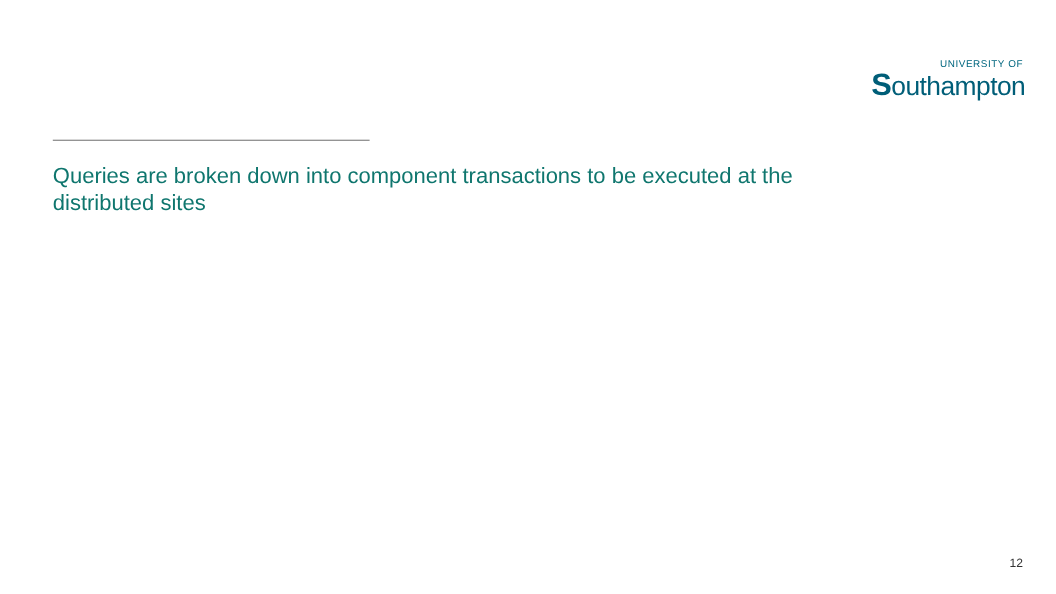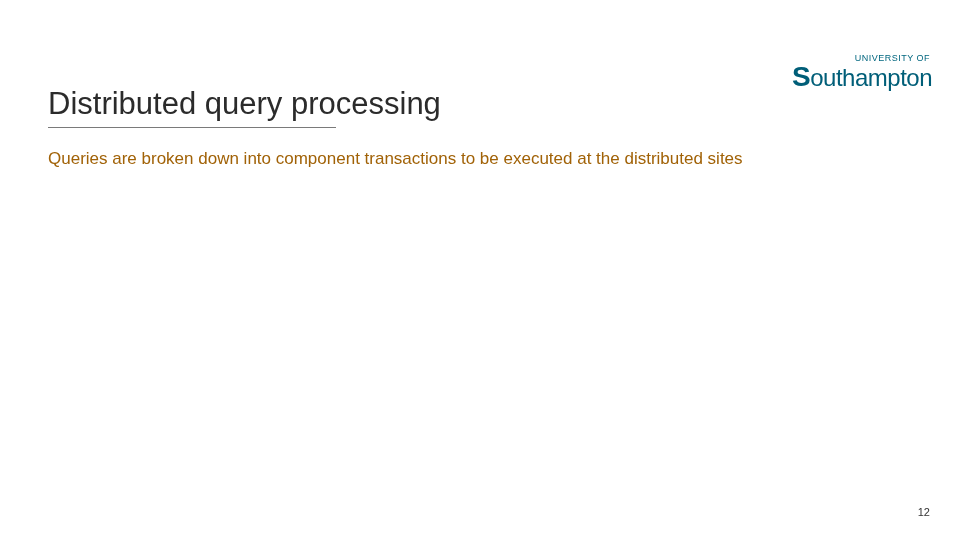--- a/index.html
+++ b/index.html
@@ -5,35 +5,34 @@
   * { margin: 0; padding: 0; box-sizing: border-box; }
   html, body { width: 960px; height: 540px; background: #ffffff; font-family: "Segoe UI", "Helvetica Neue", Arial, sans-serif; color: #2d2d2d; overflow: hidden; }
   .slide { position: relative; width: 960px; height: 540px; }
   .logo { position: absolute; top: 18px; right: 28px; text-align: right; line-height: 1; }
   .logo-top { font-size: 9px; letter-spacing: 0.5px; color: #00667f; font-weight: 500; padding-right: 2px; margin-top: 36px; }
   .logo-main { font-size: 24px; color: #005e78; letter-spacing: -0.5px; }
   .logo-s { font-weight: 700; font-size: 28px; }
   .logo-rest { font-weight: 400; }
   .title { position: absolute; left: 48px; top: 86px; font-size: 31px; font-weight: 400; color: #2b2b2b; letter-spacing: 0px; }
   .title-underline { position: absolute; left: 48px; top: 127px; width: 288px; height: 1px; background: #7a7a7a; }
-  .body { position: absolute; left: 48px; top: 148px; width: 760px; font-size: 17px; line-height: 1.25; color: #a16207; font-weight: 400; }
+  .body { position: absolute; left: 48px; top: 148px; width: 760px; font-size: 20px; line-height: 1.25; color: #0f766e; font-weight: 400; }
   .pagenum { position: absolute; right: 30px; bottom: 22px; font-size: 11px; color: #333; }
 </style>
 </head>
 <body>
 
 <div class="slide">
 
   <div class="logo">
     <div class="logo-top">UNIVERSITY OF</div>
     <div class="logo-main">
       <span class="logo-s">S</span><span class="logo-rest">outhampton</span>
     </div>
   </div>
 
-  <h1 class="title">Distributed query processing</h1>
   <div class="title-underline"></div>
 
   <p class="body">Queries are broken down into component transactions to be executed at the distributed sites</p>
 
   <div class="pagenum">12</div>
 
 </div>
 
 </body></html>

